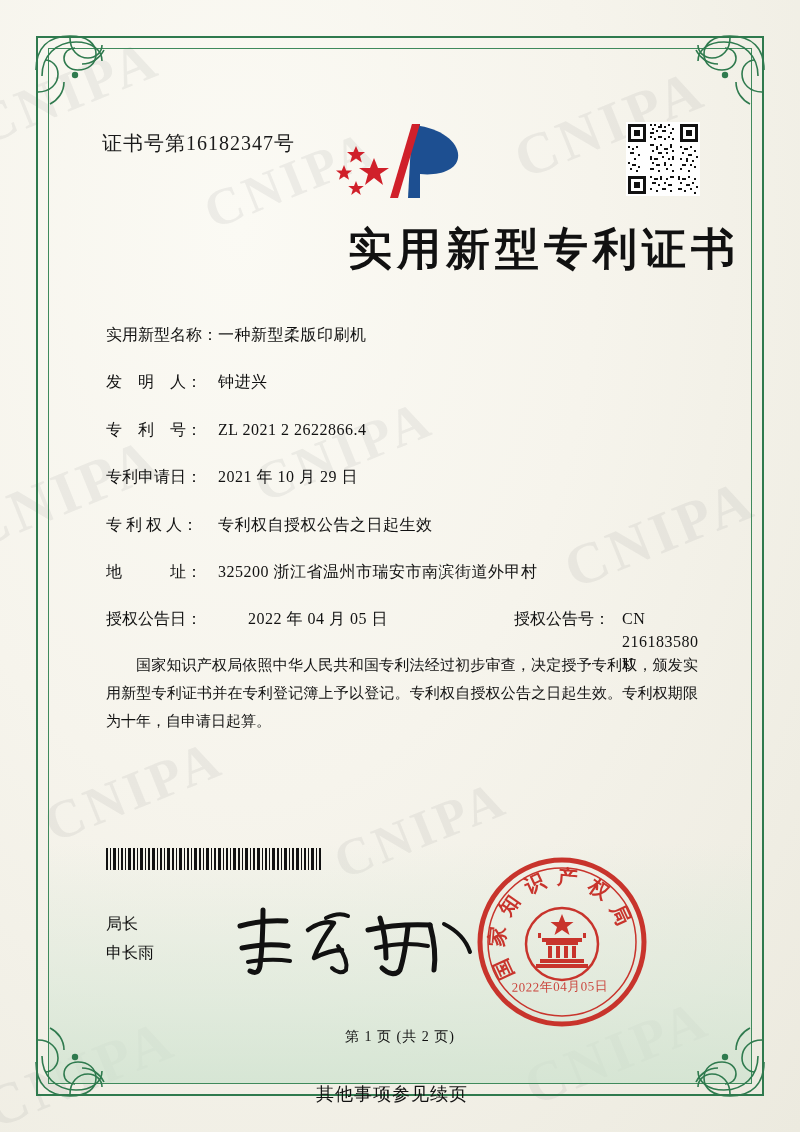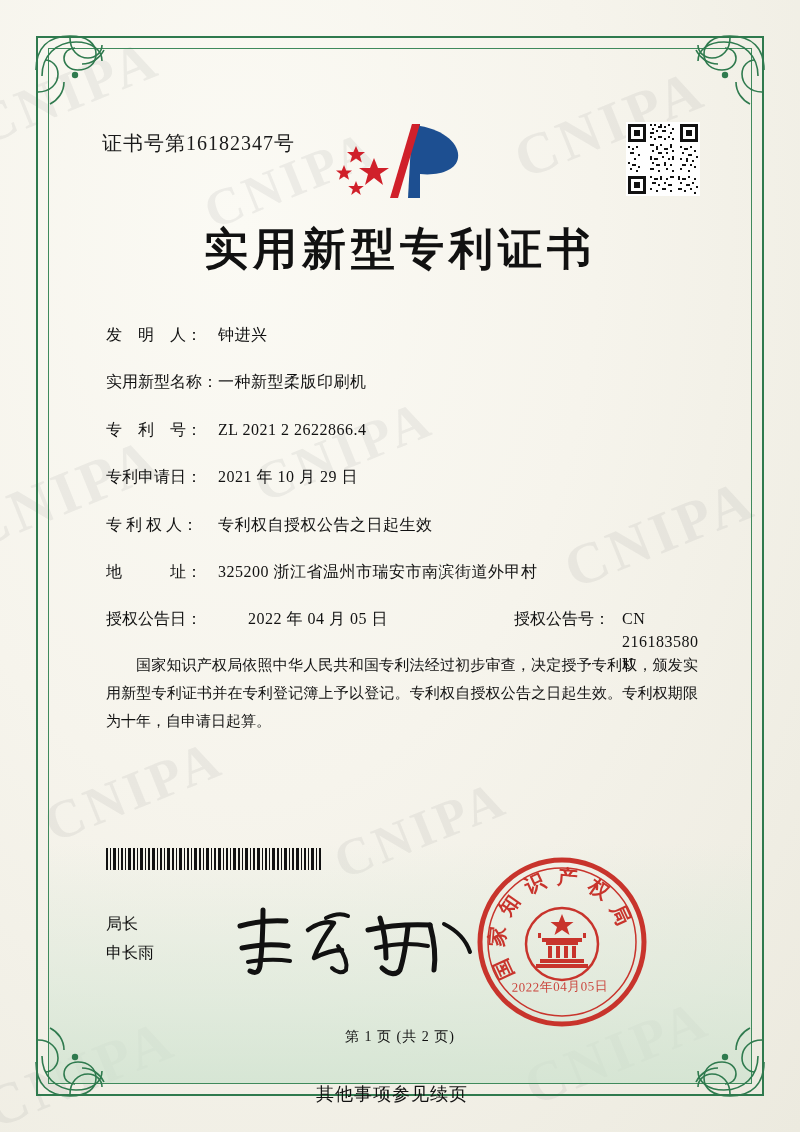--- a/index.html
+++ b/index.html
@@ -96,21 +96,21 @@
     right: 40px;
     top: 60px;
     width: 74px;
     height: 74px;
   }
 
   .title {
     position: absolute;
     left: 0; right: 0;
     top: 158px;
-    text-align: center;
+    text-align: right;
     font-family: "DejaVu Sans", "Liberation Sans", sans-serif;
     font-weight: bold;
     font-size: 44px;
     letter-spacing: 5px;
     color: #111;
   }
 
   .fields {
     position: absolute;
     left: 46px;
@@ -438,26 +438,26 @@
             <rect x="32" y="33" width="1" height="1"></rect>
             <rect x="34" y="35" width="1" height="1"></rect>
         </g>
       </svg>
     </div>
 
     <div class="title">实用新型专利证书</div>
 
     <div class="fields">
       <div class="field-row">
+        <div class="field-label">实用新型名称：</div>
+        <div class="field-value">一种新型柔版印刷机</div>
+      </div>
+      <div class="field-row">
         <div class="field-label">发　明　人：</div>
         <div class="field-value">钟进兴</div>
-      </div>
-      <div class="field-row">
-        <div class="field-label">实用新型名称：</div>
-        <div class="field-value">一种新型柔版印刷机</div>
       </div>
       <div class="field-row">
         <div class="field-label">专　利　号：</div>
         <div class="field-value">ZL 2021 2 2622866.4</div>
       </div>
       <div class="field-row">
         <div class="field-label">专利申请日：</div>
         <div class="field-value">2021 年 10 月 29 日</div>
       </div>
       <div class="field-row">

